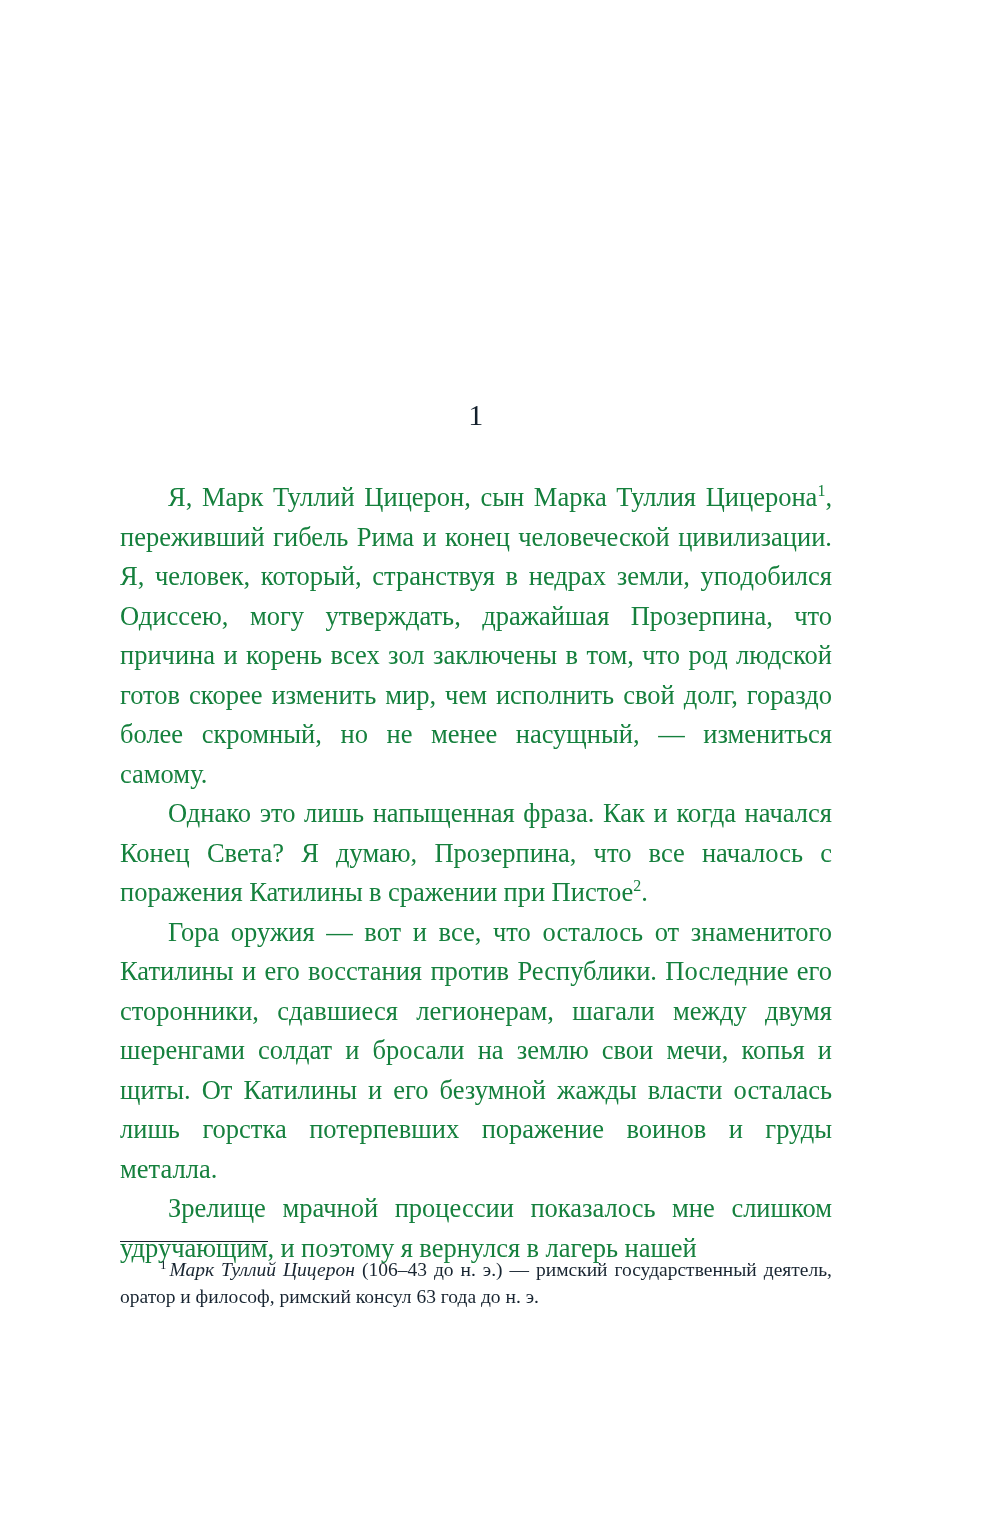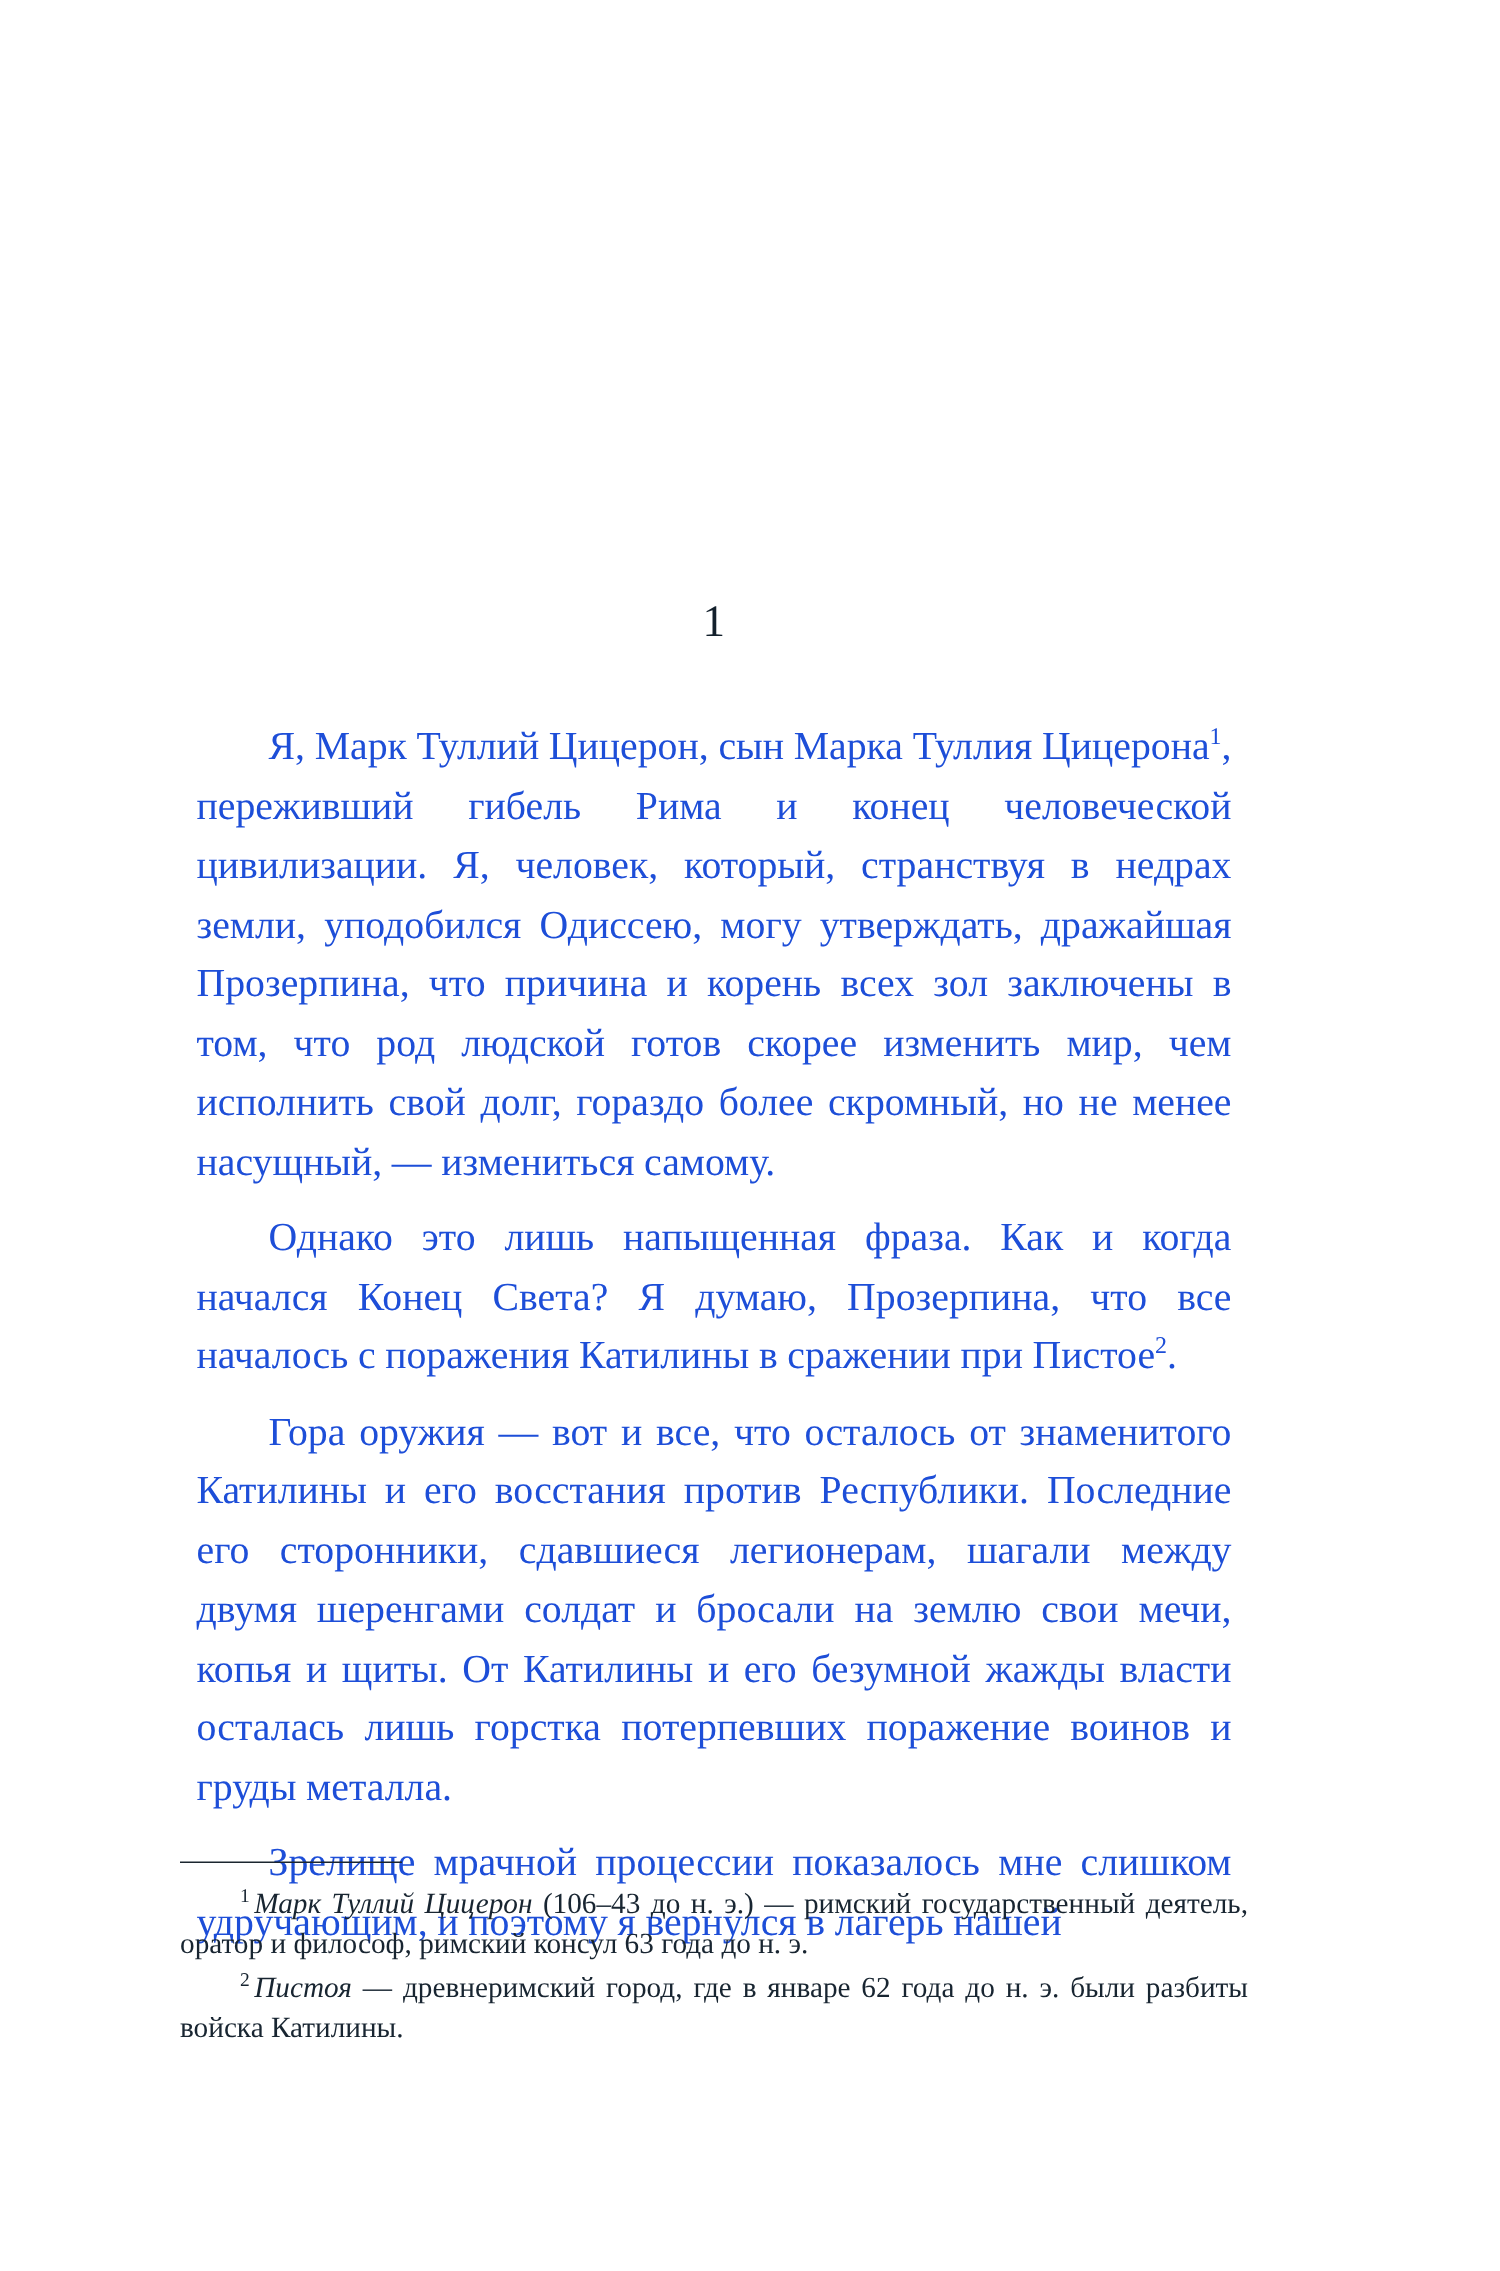--- a/index.html
+++ b/index.html
@@ -35,26 +35,26 @@
   .chapter-number {
     text-align: center;
     font-size: 30px;
     line-height: 1;
     margin: 0 0 48px 0;
     color: #13202c;
     letter-spacing: 0.5px;
   }
 
   .body-text p {
-    margin: 11px;
+    margin: 0;
     font-size: 26.5px;
     line-height: 39.5px;
     text-align: justify;
     text-indent: 48px;
-    color: #1d4ed8;
+    color: #15803d;
     hyphens: manual;
     word-spacing: -0.2px;
   }
 
   .body-text p.last-para {
     text-align: justify;
   }
 
   sup.fn {
     font-size: 16px;
@@ -108,16 +108,15 @@
       <p id="para-1">Я, Марк Туллий Цицерон, сын Марка Туллия Цицерона<sup class="fn">1</sup>, переживший гибель Рима и конец человеческой цивилизации. Я, человек, который, странствуя в недрах земли, уподобился Одиссею, могу утверждать, дражайшая Прозерпина, что причина и корень всех зол заключены в том, что род людской готов скорее изменить мир, чем исполнить свой долг, гораздо более скромный, но не менее насущный, — измениться самому.</p>
       <p id="para-2">Однако это лишь напыщенная фраза. Как и когда начался Конец Света? Я думаю, Прозерпина, что все началось с поражения Катилины в сражении при Пистое<sup class="fn">2</sup>.</p>
       <p id="para-3">Гора оружия — вот и все, что осталось от знаменитого Катилины и его восстания против Республики. Последние его сторонники, сдавшиеся легионерам, шагали между двумя шеренгами солдат и бросали на землю свои мечи, копья и щиты. От Катилины и его безумной жажды власти осталась лишь горстка потерпевших поражение воинов и груды металла.</p>
       <p class="last-para" id="para-4">Зрелище мрачной процессии показалось мне слишком удручающим, и поэтому я вернулся в лагерь нашей</p>
     </div>
   </div>
 
   <div class="footnotes">
     <div class="footnote-rule"></div>
     <p id="footnote-1"><sup>1</sup><i>Марк Туллий Цицерон</i> (106–43 до н. э.) — римский государственный деятель, оратор и философ, римский консул 63 года до н. э.</p>
-    <p id="footnote-2"><sup>2</sup><i>Пистоя</i> — древнеримский город, где в январе 62 года до н. э. были разбиты войска Катилины.</p>
   </div>
 
 </div>
 
 </body></html>

